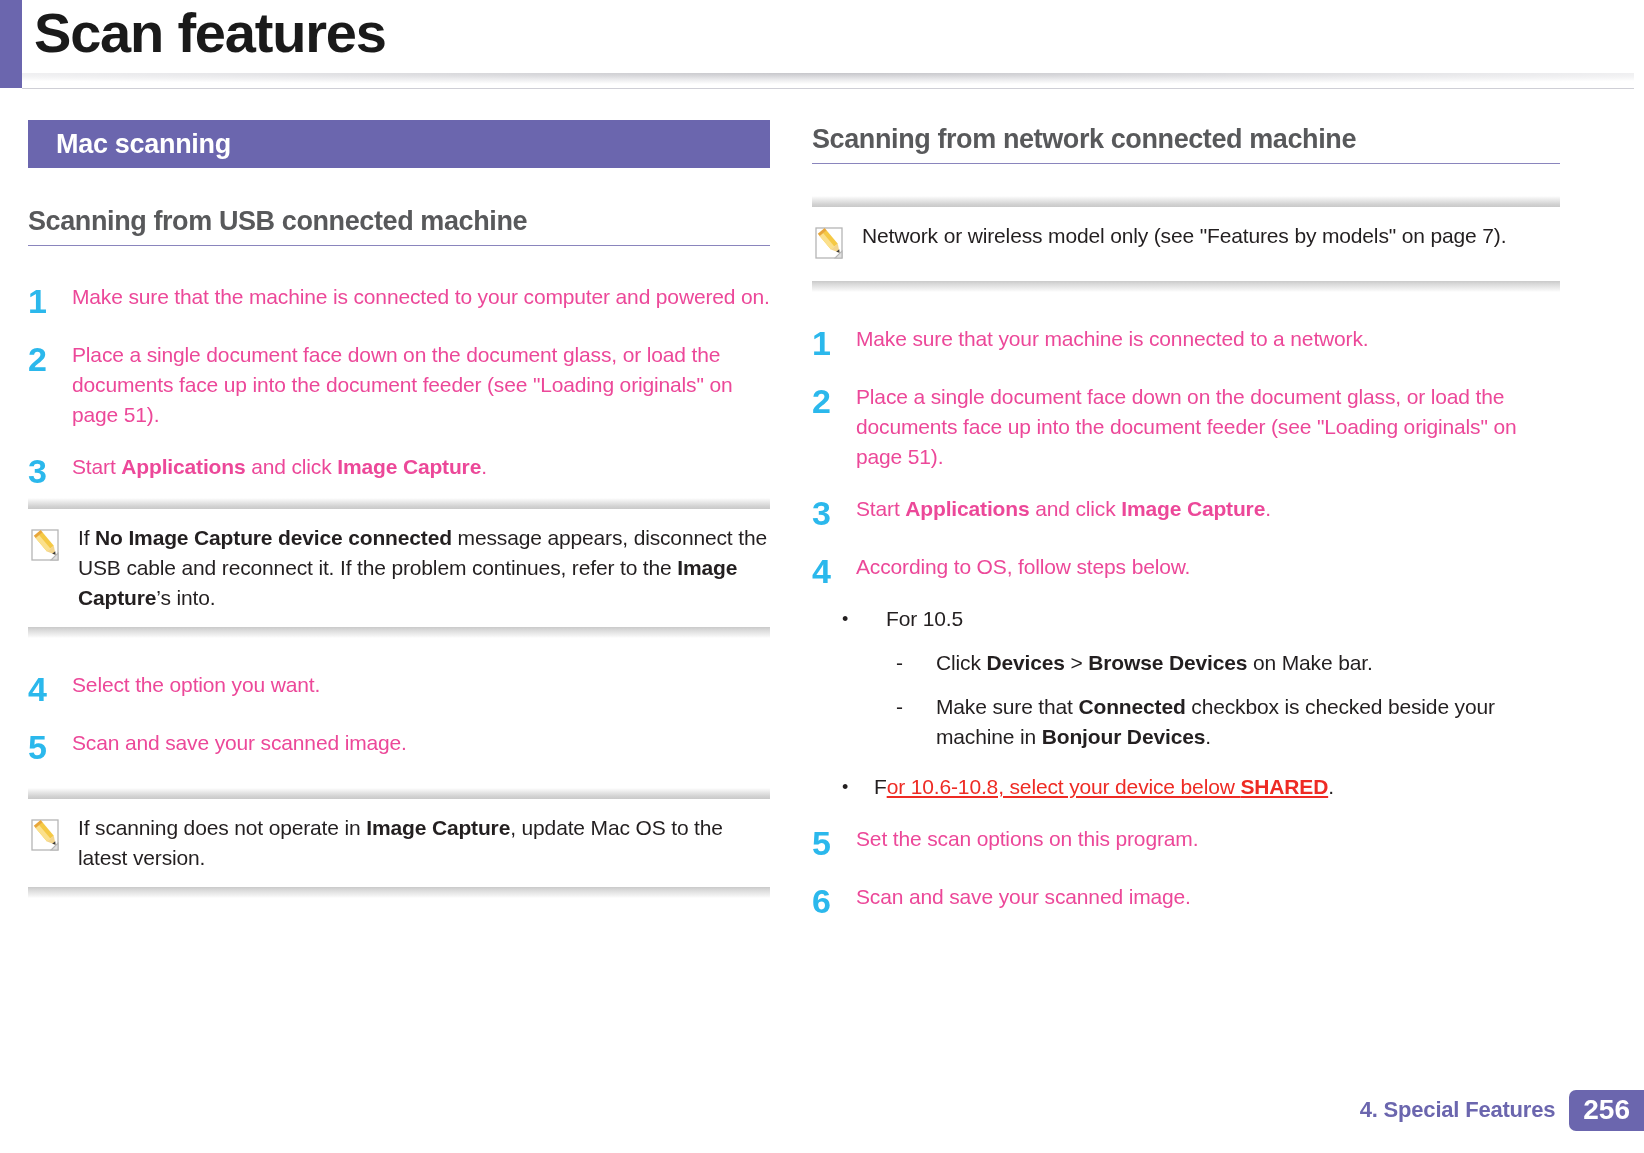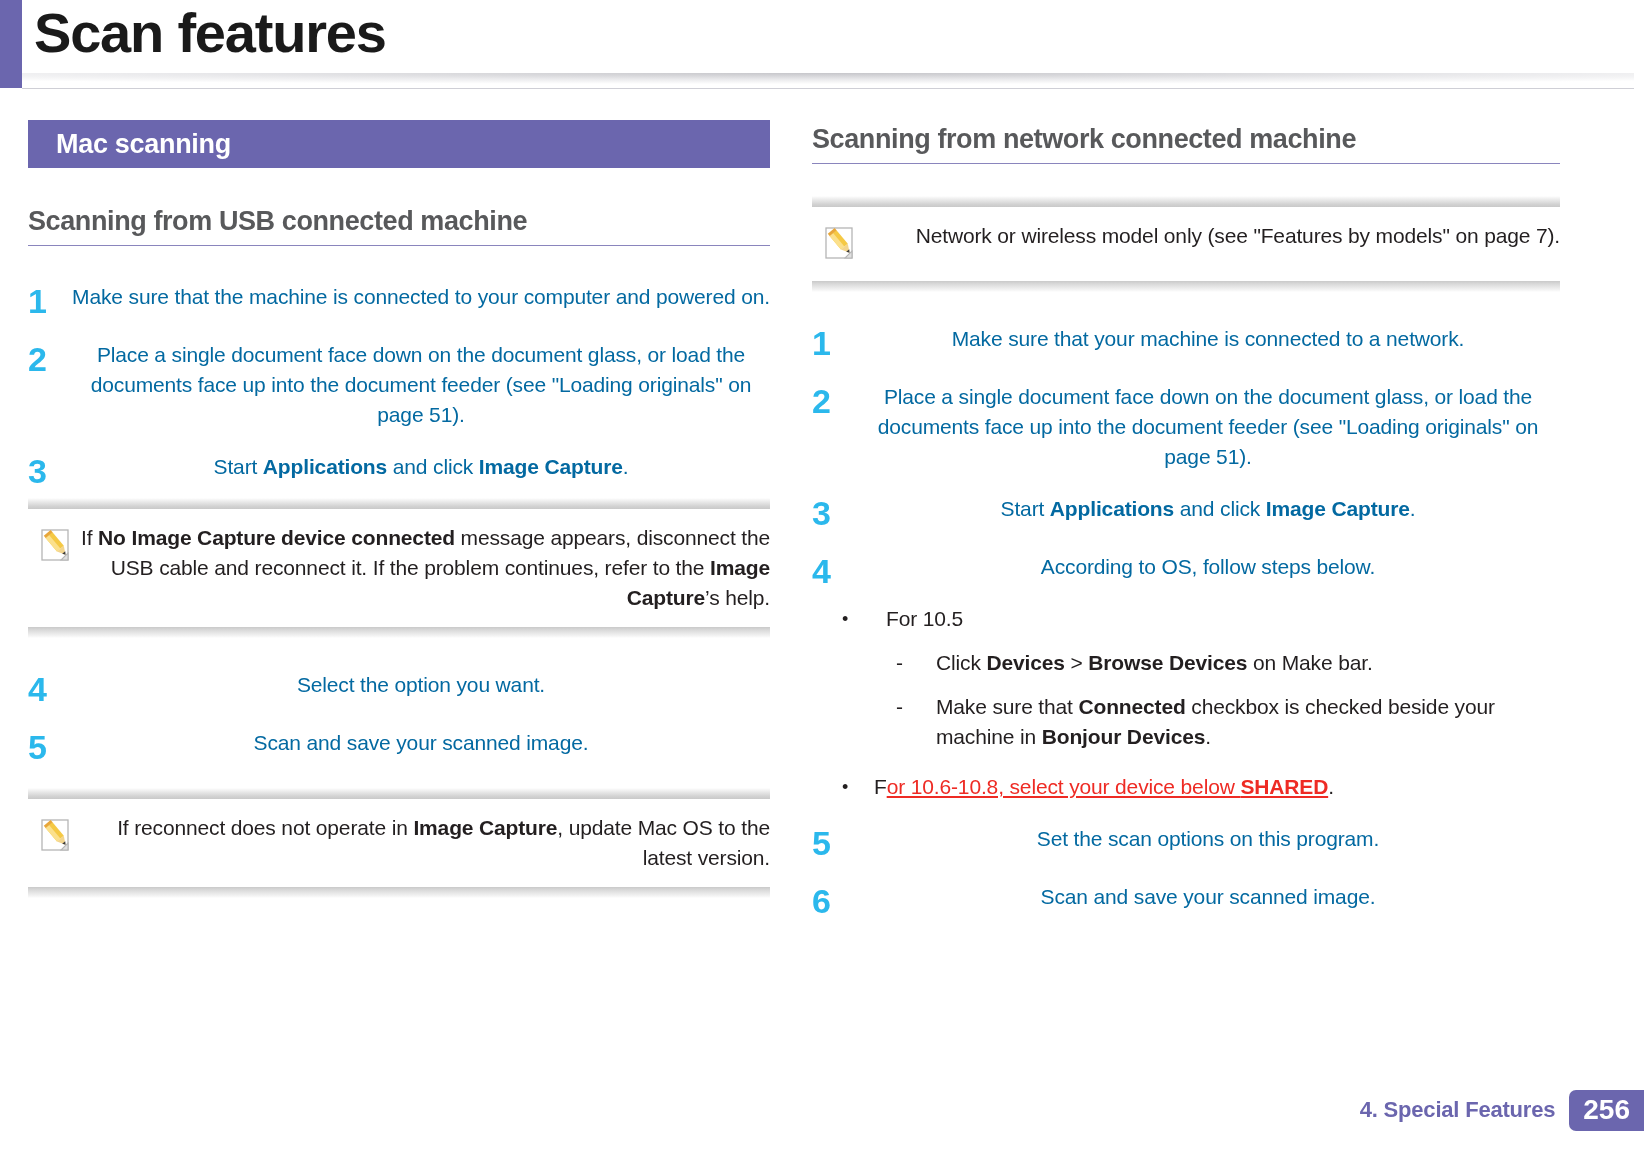--- a/index.html
+++ b/index.html
@@ -100,24 +100,23 @@
     font-weight: bold;
     line-height: 34px;
     width: 44px;
     flex: 0 0 44px;
     text-align: left;
     padding-top: 2px;
   }
   .step-body {
     font-size: 21px;
     line-height: 30px;
-    color: #0369a1;
+    color: #ec4899;
     flex: 1 1 auto;
     letter-spacing: -0.15px;
-    text-align: center;
   }
   .step-body b { font-weight: bold; }
 
   
   .bullet-list { margin-top: 16px; }
   .bullet-row {
     display: flex;
     align-items: flex-start;
     font-size: 21px;
     line-height: 30px;
@@ -148,21 +147,20 @@
     width: 100%;
     background: linear-gradient(to bottom, #ffffff 0%, #f2f2f2 20%, #d2d2d2 75%, #c9c9c9 100%);
   }
   .note-rule-bottom {
     background: linear-gradient(to bottom, #c9c9c9 0%, #d8d8d8 25%, #f3f3f3 80%, #ffffff 100%);
   }
   .note-inner {
     display: flex;
     align-items: flex-start;
     padding: 14px 0 14px 0;
-    text-align: right;
   }
   .note-icon {
     width: 50px; flex: 0 0 50px;
     padding-top: 2px;
   }
   .note-text {
     font-size: 21px;
     line-height: 30px;
     color: #231f20;
     letter-spacing: -0.15px;
@@ -246,21 +244,21 @@
           <path d="M30 28 L30 35 L23 35 Z" fill="#e0e0e0" stroke="#b5b5b5" stroke-width="1.1"></path>
           <g transform="rotate(-40 22 20)">
             <rect x="15.5" y="5" width="9" height="18" fill="#f5c945"></rect>
             <rect x="15.5" y="5" width="4.5" height="18" fill="#fbe08c"></rect>
             <polygon points="15.5,23 24.5,23 20,31" fill="#f3d58e"></polygon>
             <polygon points="18,28.2 22,28.2 20,31" fill="#3b3b3b"></polygon>
             <rect x="15.5" y="2.5" width="9" height="3" fill="#e8a63a"></rect>
           </g>
         </svg>
       </div>
-      <div class="note-text" id="left-note-1"><span>If </span><b>No Image Capture device connected</b><span> message appears, disconnect the USB cable and reconnect it. If the problem continues, refer to the </span><b>Image Capture</b><span>’s help.</span></div>
+      <div class="note-text" id="left-note-1"><span>If </span><b>No Image Capture device connected</b><span> message appears, disconnect the USB cable and reconnect it. If the problem continues, refer to the </span><b>Image Capture</b><span>’s into.</span></div>
     </div>
     <div class="note-rule-bottom"></div>
   </div>
 
   <div style="height:32px"></div>
 
   <div id="left-steps-2">
       <div class="step">
         <div class="step-num">4</div>
         <div class="step-body"><span>Select the option you want.</span></div>
@@ -282,21 +280,21 @@
           <path d="M30 28 L30 35 L23 35 Z" fill="#e0e0e0" stroke="#b5b5b5" stroke-width="1.1"></path>
           <g transform="rotate(-40 22 20)">
             <rect x="15.5" y="5" width="9" height="18" fill="#f5c945"></rect>
             <rect x="15.5" y="5" width="4.5" height="18" fill="#fbe08c"></rect>
             <polygon points="15.5,23 24.5,23 20,31" fill="#f3d58e"></polygon>
             <polygon points="18,28.2 22,28.2 20,31" fill="#3b3b3b"></polygon>
             <rect x="15.5" y="2.5" width="9" height="3" fill="#e8a63a"></rect>
           </g>
         </svg>
       </div>
-      <div class="note-text" id="left-note-2"><span>If reconnect does not operate in </span><b>Image Capture</b><span>, update Mac OS to the latest version.</span></div>
+      <div class="note-text" id="left-note-2"><span>If scanning does not operate in </span><b>Image Capture</b><span>, update Mac OS to the latest version.</span></div>
     </div>
     <div class="note-rule-bottom"></div>
   </div>
 
 </div>
 
 <div class="column" id="right-column">
 
   <div style="height:4px"></div>
 

